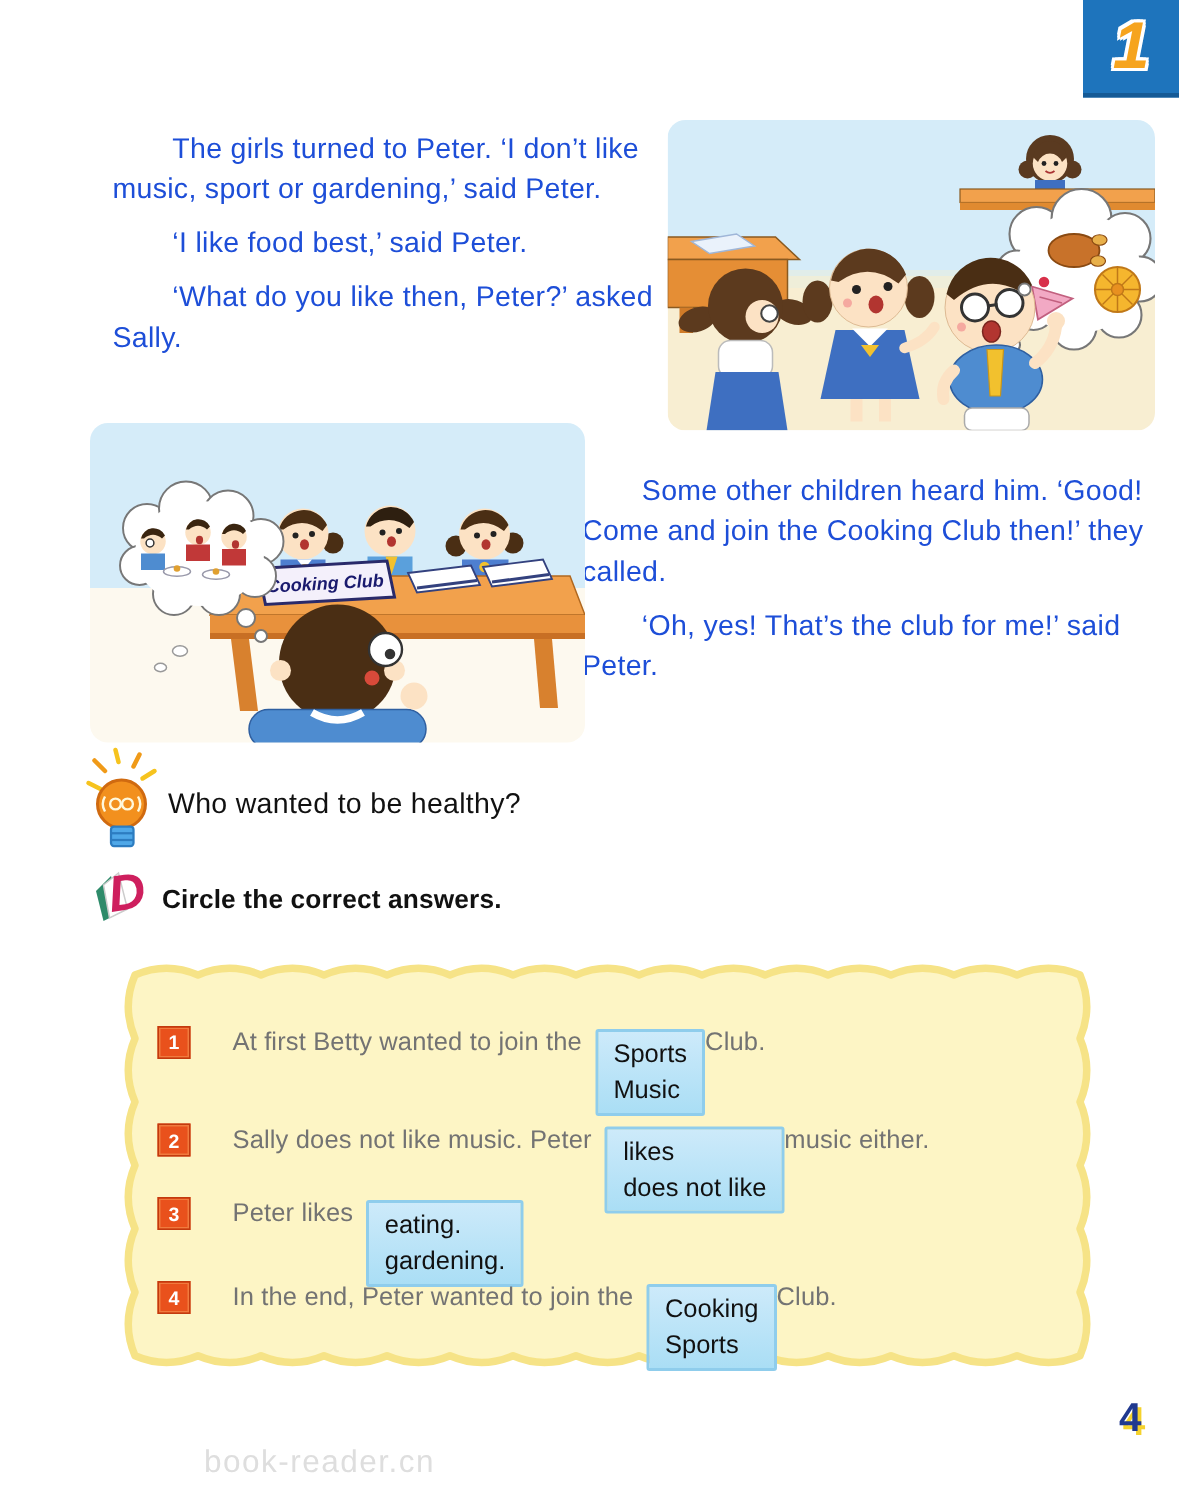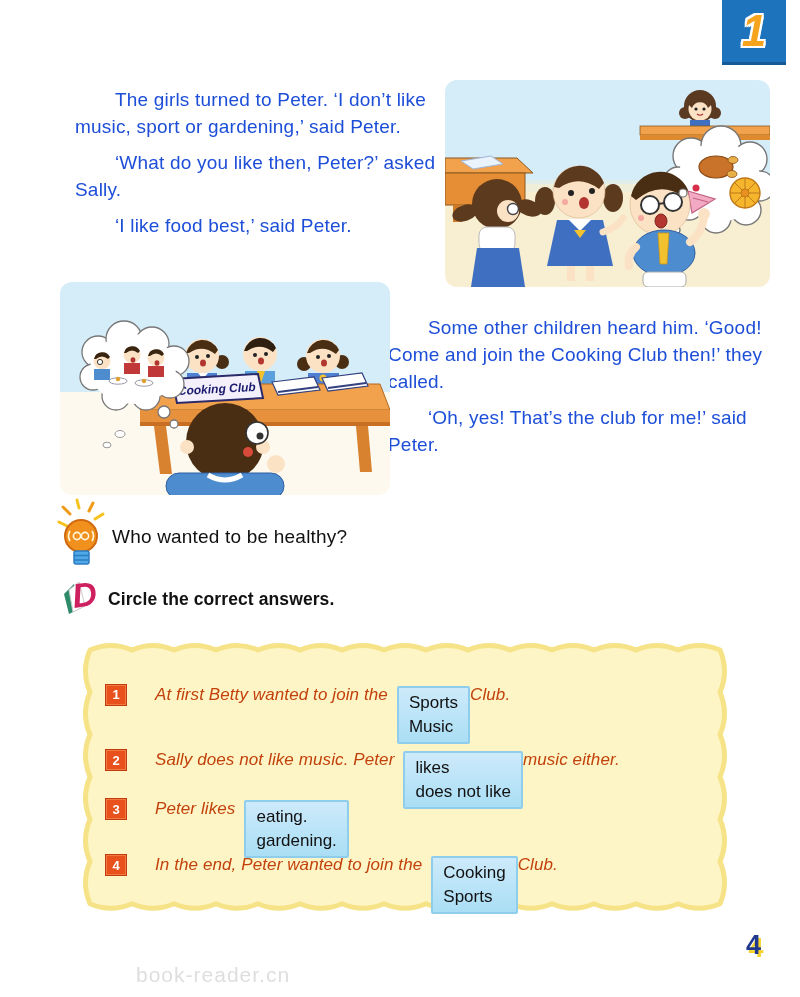--- a/index.html
+++ b/index.html
@@ -36,21 +36,21 @@
   .activity{position:absolute;left:78px;top:636px;width:654px;height:282px;}
   .activity-bg{position:absolute;left:0;top:0;}
   .q-row{position:absolute;left:0;right:14px;display:flex;align-items:center;padding-left:27px;}
   .q-row-1{top:30px;height:57px;}
   .q-row-2{top:96px;height:56px;}
   .q-row-3{top:145px;height:56px;}
   .q-row-4{top:200px;height:58px;}
   .q-num{flex:0 0 auto;width:20px;height:20px;margin-right:28px;background:#e9511c;border:1px solid #c23a0e;
          color:#fff;font-size:13px;font-weight:bold;display:flex;align-items:center;justify-content:center;
          box-shadow:inset 0 0 0 1px #f07b3e;}
-  .q-text{font-size:17px;color:#c2410c;letter-spacing:.1px;font-style:italic;}
+  .q-text{font-size:17px;color:#737373;letter-spacing:.1px;}
   .q-before{margin-right:9px;}
   .q-after{}
   .opt-box{flex:0 0 auto;background:linear-gradient(180deg,#cdeafa 0%,#aadef5 100%);
            border:2px solid #8fcdec;border-radius:2px;padding:3px 10px;cursor:pointer;margin-top:40px;}
   .opt{font-size:17px;line-height:24px;color:#111;}
 
   
   .page-num{position:absolute;left:746px;top:930px;font-size:27px;font-weight:800;color:#20398f;
             text-shadow:2.5px 2.5px 0 #f5d22c;}
   .watermark{position:absolute;left:136px;top:963px;font-size:21px;color:#dedede;letter-spacing:1px;}
@@ -59,22 +59,22 @@
 <body>
 
 <div class="page">
 
   <div class="unit-tab">
     <span>1</span>
   </div>
 
   <div class="story story-1">
     <p>The girls turned to Peter. ‘I don’t like music, sport or gardening,’ said Peter.</p>
+    <p>‘I like food best,’ said Peter.</p>
     <p>‘What do you like then, Peter?’ asked Sally.</p>
-    <p>‘I like food best,’ said Peter.</p>
   </div>
 
   <div class="illus illus-1">
     <svg width="325" height="207" viewBox="0 0 325 207">
       <rect x="0" y="0" width="325" height="122" fill="#d5ecf9"></rect>
       <rect x="0" y="104" width="325" height="103" fill="#f8eed2"></rect>
       <rect x="0" y="100" width="325" height="12" fill="#e9eedd" opacity="0.6"></rect>
 
       <polygon points="0,78 72,78 88,93 0,93" fill="#f2a14c" stroke="#8a5a20" stroke-width="1"></polygon>
       <rect x="0" y="93" width="80" height="32" fill="#e58e35" stroke="#8a5a20" stroke-width="1"></rect>

